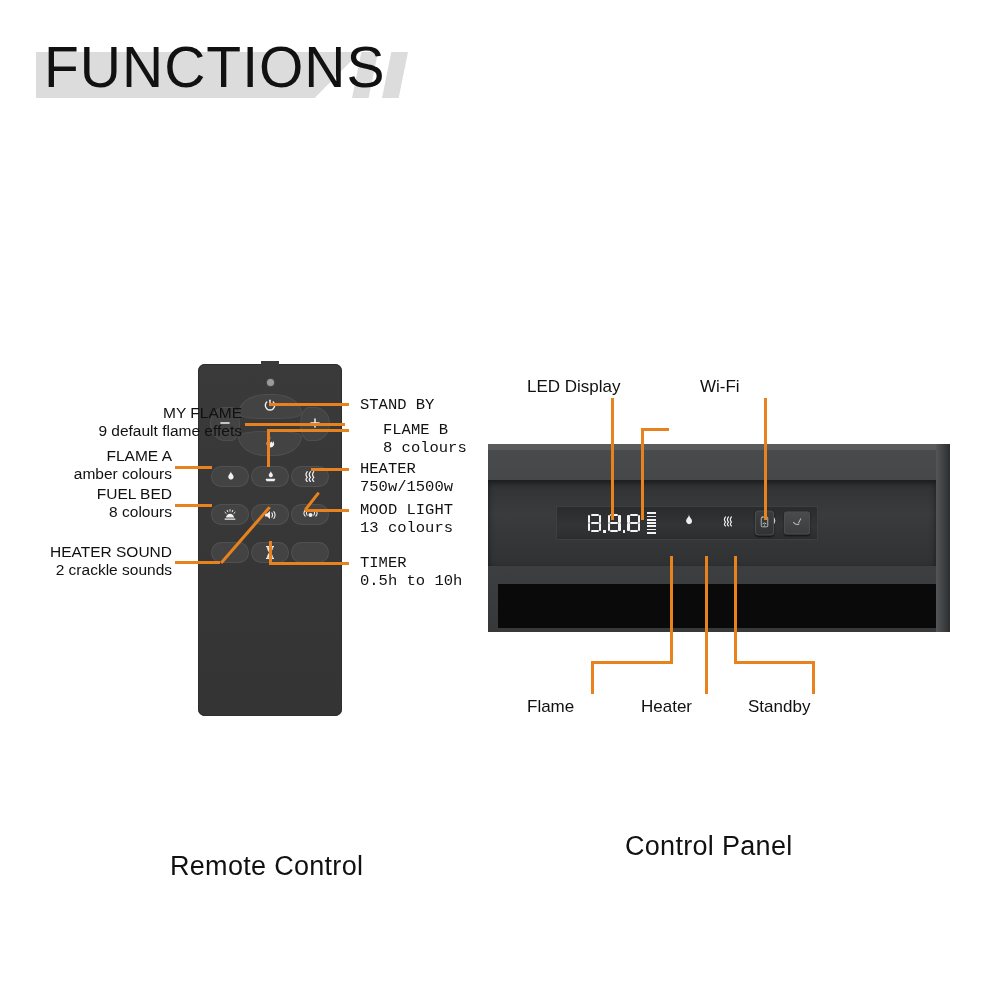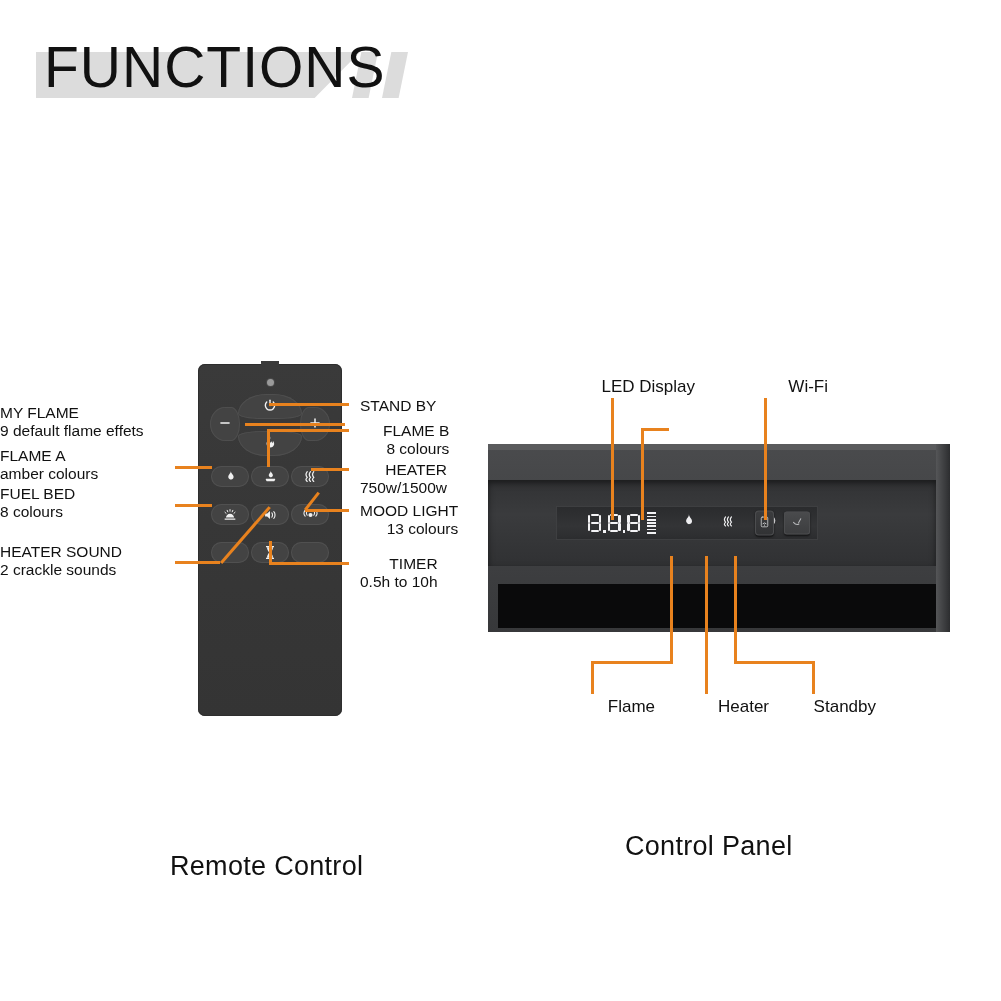--- a/index.html
+++ b/index.html
@@ -25,23 +25,23 @@
   .hdr-title{
     position:absolute;left:44px;top:23px;
     font-size:57px;letter-spacing:1px;color:#111111;
     font-weight:400;line-height:1;white-space:nowrap;
     font-family:"Liberation Sans", sans-serif;
   }
 
   
   .lbl{position:absolute;color:#111;font-size:15.5px;line-height:1.16;white-space:nowrap;}
   .lbl .l2{display:block;}
-  .lbl.r{}
-  .lbl.l{text-align:right;}
-  .lbl.c{text-align:right;}
+  .lbl.r{text-align:right;}
+  .lbl.l{text-align:left;font-family:Liberation Mono, monospace;}
+  .lbl.c{text-align:left;}
 
   
   .ln{position:absolute;background:#e8821e;}
   .lnh{height:2.5px;}
   .lnv{width:2.5px;}
   .diag{position:absolute;background:#e8821e;transform-origin:0 0;height:2.5px;}
 
   
   #remote{
     position:absolute;left:198px;top:348px;width:144px;height:352px;

